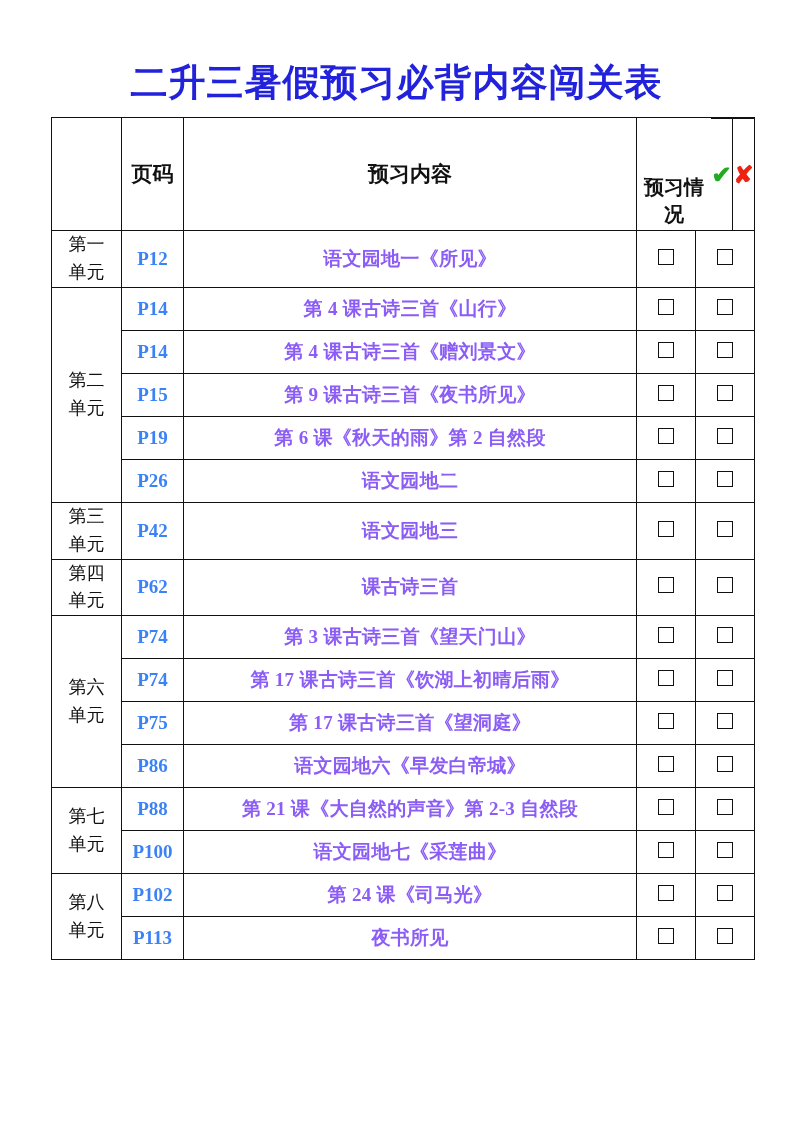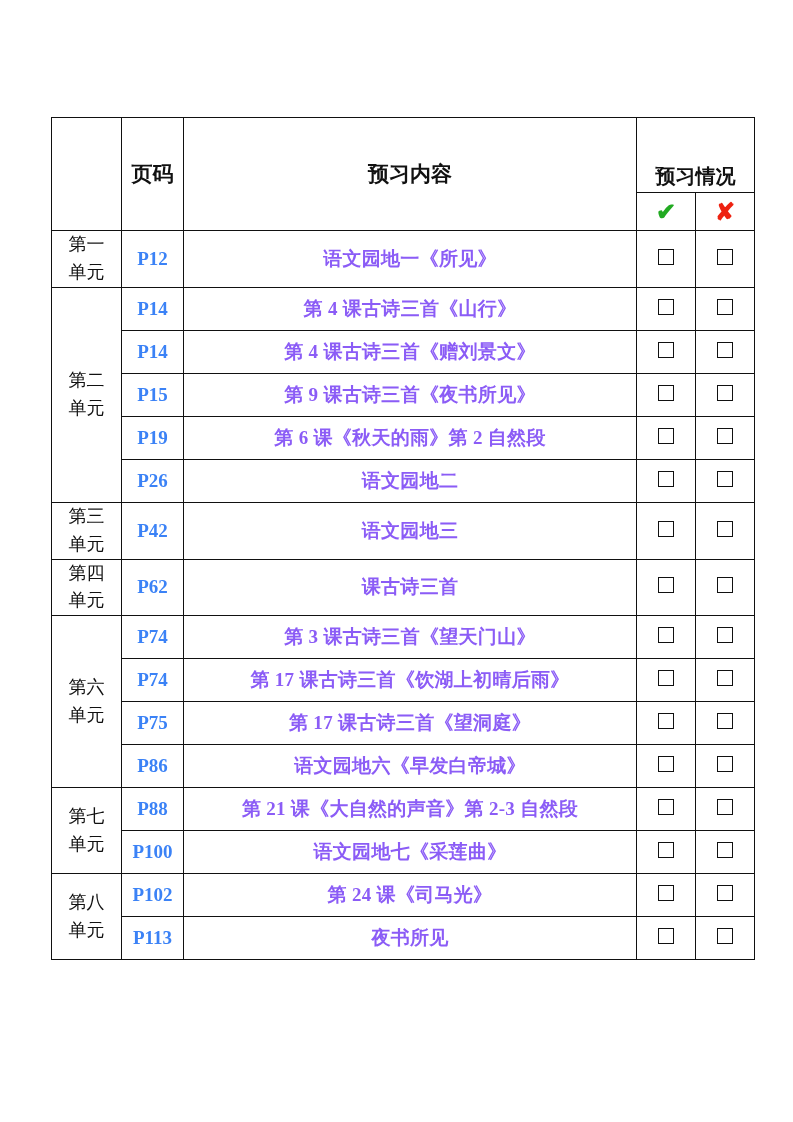--- a/index.html
+++ b/index.html
@@ -83,23 +83,22 @@
     font-weight: bold;
     color: #111111;
     display: block;
     padding-top: 6px;
   }
   .status-head-cell {
     padding: 0;
   }
   .status-head-inner {
     display: flex;
-    flex-direction: column;
+    flex-direction: row;
     height: 112px;
-    text-align: right;
   }
   .status-head-top {
     flex: 0 0 74px;
     display: flex;
     align-items: flex-end;
     justify-content: center;
     padding-bottom: 2px;
     box-sizing: border-box;
   }
   .status-head-bottom {
@@ -131,20 +130,21 @@
     background: #ffffff;
   }
   tr.data-row td { height: 42px; }
   tr.tall-row td { height: 54px; }
 </style>
 </head>
 <body>
 
 <div class="page">
 
+  <div class="doc-title">二升三暑假预习必背内容闯关表</div>
 
   <table class="plan">
     <colgroup>
       <col class="c-unit">
       <col class="c-page">
       <col class="c-content">
       <col class="c-yes">
       <col class="c-no">
     </colgroup>
     <tbody id="table-body">

